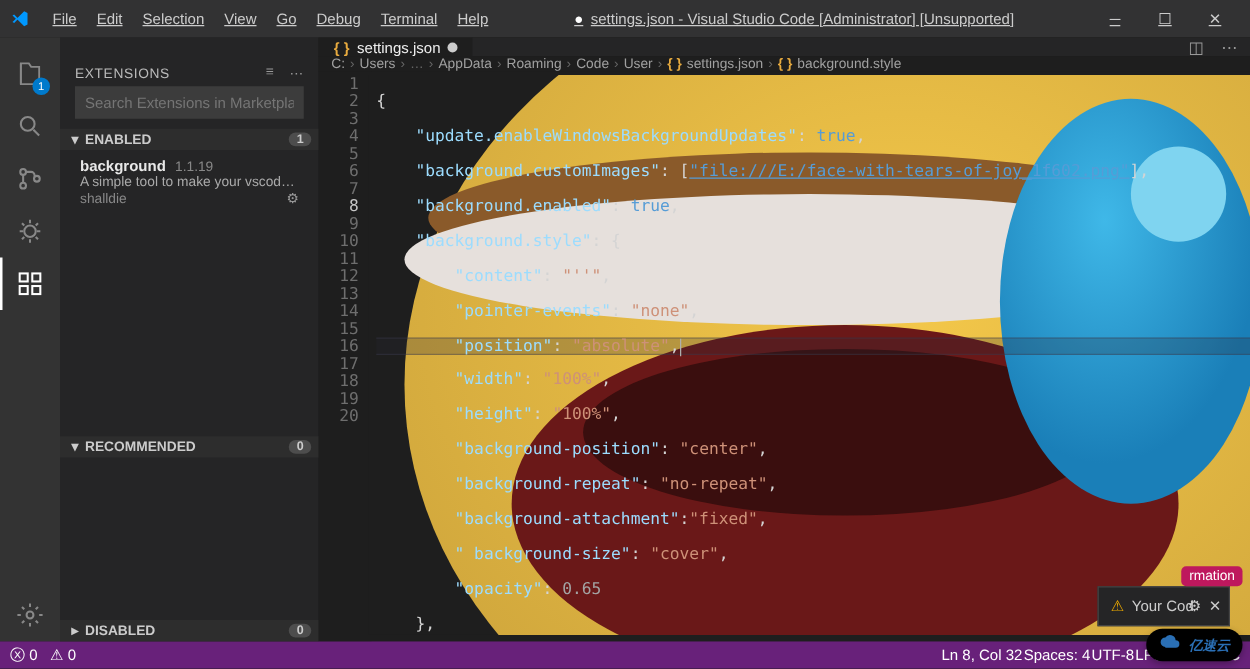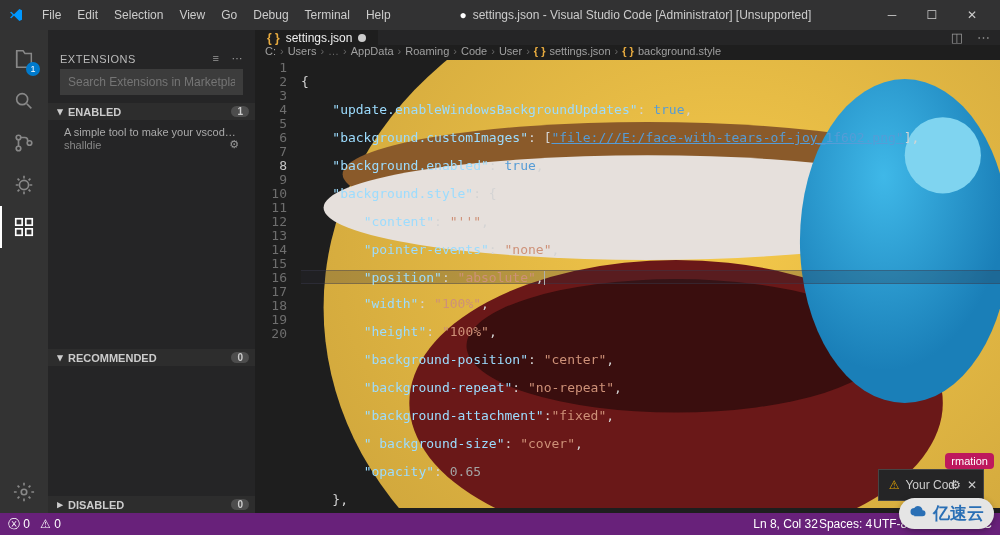--- a/index.html
+++ b/index.html
@@ -15,20 +15,21 @@
   }
   
   .titlebar {
     height: 30px;
     background: #323233;
     display: flex;
     align-items: center;
     padding: 0 8px;
     font-size: 12px;
     color: #ccc;
+    text-decoration: underline;
   }
   .titlebar .logo { width: 16px; height: 16px; margin-right: 10px; display:flex;align-items:center;justify-content:center; }
   .titlebar .menu { display: flex; gap: 0; }
   .titlebar .menu span { padding: 0 8px; cursor: pointer; }
   .titlebar .title { flex: 1; text-align: center; color: #ccc; }
   .titlebar .title .dot { color:#fff; margin-right:6px; }
   .titlebar .win-controls { display: flex; gap: 0; }
   .titlebar .win-controls div { width: 40px; text-align: center; cursor:pointer; }
 
   
@@ -225,31 +226,32 @@
     background:#be185d;
     color:#fff;
     border-radius:4px;
     padding:2px 6px;
     font-size:11px;
     z-index:3;
   }
   .watermark {
     position:absolute;
     right:6px; bottom:6px;
-    background:#e5e5e5;
+    background:#000000;
     color:#2a6fb5;
     border-radius:16px;
     padding:4px 10px;
-    font-size:17px;
+    font-size:11px;
     font-weight:600;
     display:flex;
     align-items:center;
     gap:6px;
     z-index:5;
     box-shadow:0 2px 6px rgba(0,0,0,0.3);
+    font-style:italic;
   }
   .watermark svg{width:18px;height:18px;}
 
   
   .statusbar {
     height: 22px;
     background: #68217a;
     color: #fff;
     font-size: 12px;
     display: flex;
@@ -345,20 +347,24 @@
         <span>⋯</span>
       </div>
     </div>
     <input class="search-box" placeholder="Search Extensions in Marketplace" style="">
     <div class="section-header">
       <span class="chev">▾</span>
       <span>ENABLED</span>
       <span class="count">1</span>
     </div>
     <div class="ext-item">
+      <div>
+        <span class="ext-name">background</span>
+        <span class="ext-ver">1.1.19</span>
+      </div>
       <div class="ext-desc">A simple tool to make your vscode's backgro...</div>
       <div class="ext-pub">
         <span>shalldie</span>
         <span class="gear">⚙</span>
       </div>
     </div>
     <div style="flex:1"></div>
     <div class="section-header">
       <span class="chev">▾</span>
       <span>RECOMMENDED</span>

